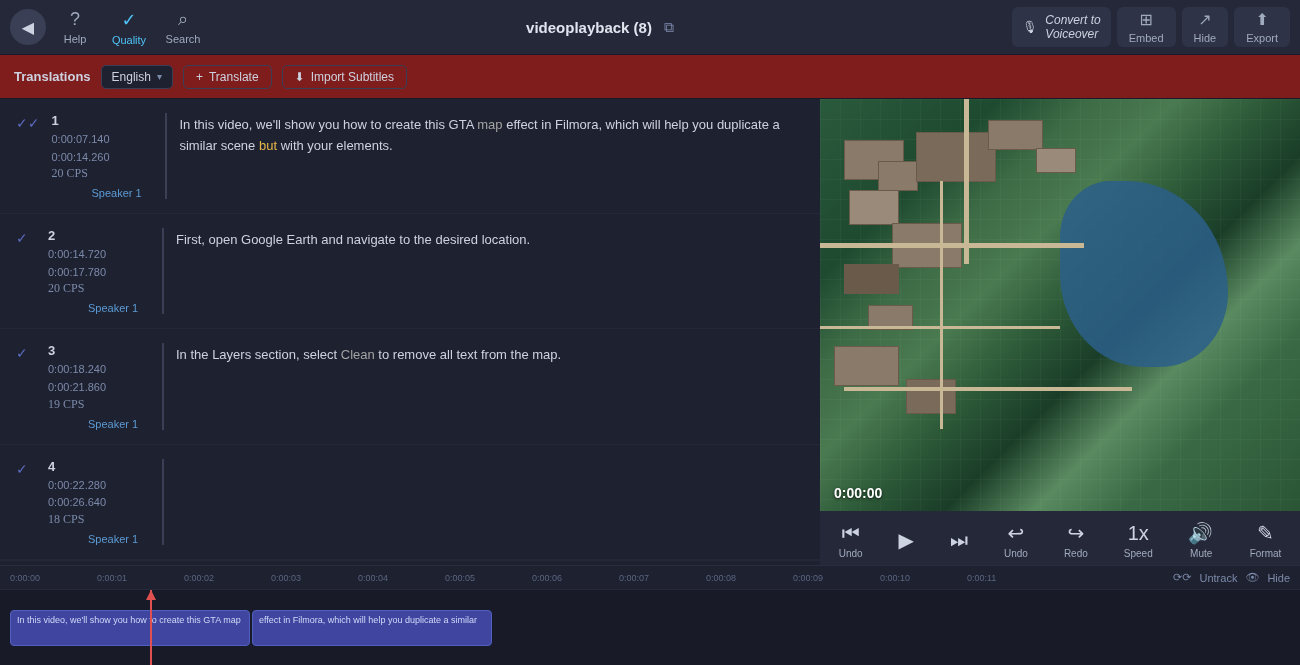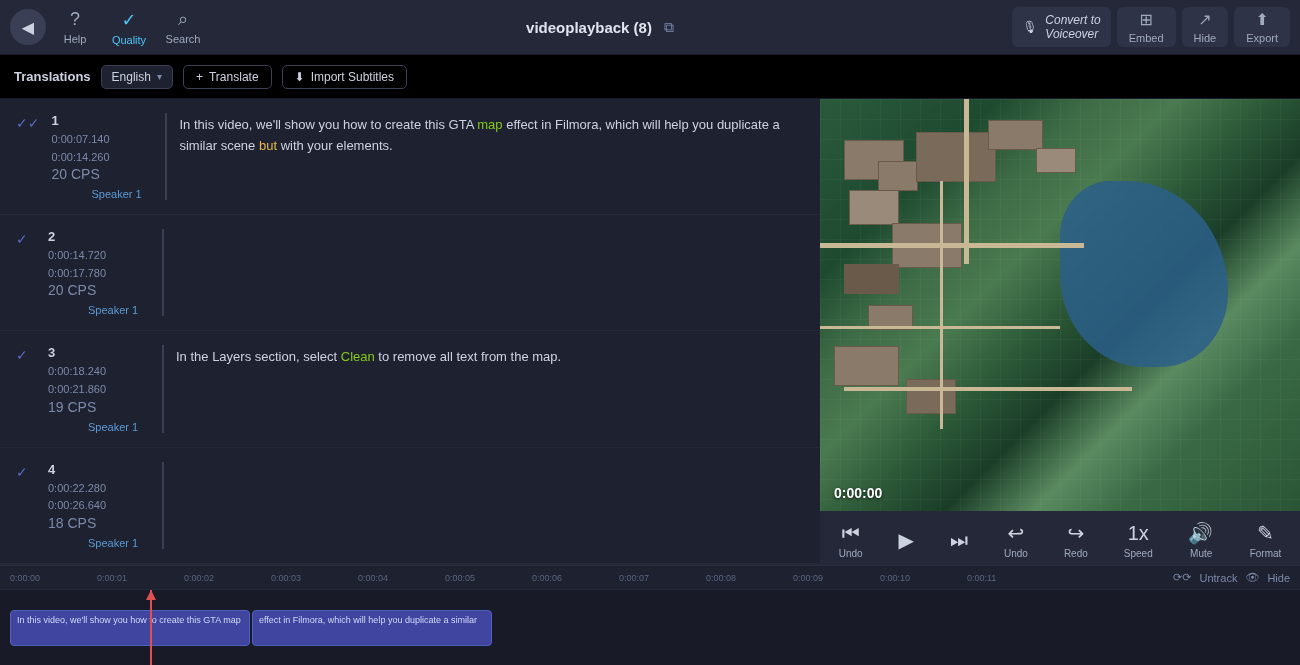--- a/index.html
+++ b/index.html
@@ -105,21 +105,21 @@
       border-radius: 6px;
       color: #cdd2e0;
       font-size: 12px;
       padding: 6px 10px;
       cursor: pointer;
       height: 40px;
     }
 
     
     .subtitle-toolbar {
-      background: #000000;
+      background: #7f1d1d;
       height: 44px;
       display: flex;
       align-items: center;
       padding: 0 14px;
       gap: 10px;
       border-bottom: 1px solid #181b27;
     }
     .toolbar-label {
       font-size: 13px;
       font-weight: 600;
@@ -203,38 +203,39 @@
       color: #cdd2e0;
       font-weight: 600;
       margin-bottom: 3px;
     }
     .subtitle-time {
       font-size: 11px;
       color: #7b8aaa;
       line-height: 1.6;
     }
     .subtitle-cps {
-      font-size: 14px;
+      font-size: 12px;
       color: #7b8aaa;
+      font-family: Liberation Serif, serif;
     }
     .subtitle-speaker {
       font-size: 11px;
       color: #5c9bd4;
       margin-top: 6px;
       cursor: pointer;
       padding-left: 40px;
     }
     .subtitle-text {
       flex: 1;
       font-size: 13px;
       color: #cdd2e0;
       line-height: 1.6;
       padding-top: 2px;
     }
-    .subtitle-text .highlight-blue { color: #84cc16; }
+    .subtitle-text .highlight-blue { color: #a3a3a3; }
     .subtitle-text .highlight-yellow { color: #e6b84a; }
 
     .divider-line {
       width: 2px;
       background: #3a3f55;
       align-self: stretch;
       margin-left: 2px;
     }
 
     
@@ -529,20 +530,23 @@
     <div class="subtitle-item">
       <span class="subtitle-check">✓</span>
       <div class="subtitle-meta">
         <div class="subtitle-num">2</div>
         <div class="subtitle-time">0:00:14.720</div>
         <div class="subtitle-time">0:00:17.780</div>
         <div class="subtitle-cps">20 CPS</div>
         <div class="subtitle-speaker">Speaker 1</div>
       </div>
       <div class="divider-line"></div>
+      <div class="subtitle-text">
+        First, open Google Earth and navigate to the desired location.
+      </div>
     </div>
 
     <div class="subtitle-item">
       <span class="subtitle-check">✓</span>
       <div class="subtitle-meta">
         <div class="subtitle-num">3</div>
         <div class="subtitle-time">0:00:18.240</div>
         <div class="subtitle-time">0:00:21.860</div>
         <div class="subtitle-cps">19 CPS</div>
         <div class="subtitle-speaker">Speaker 1</div>

